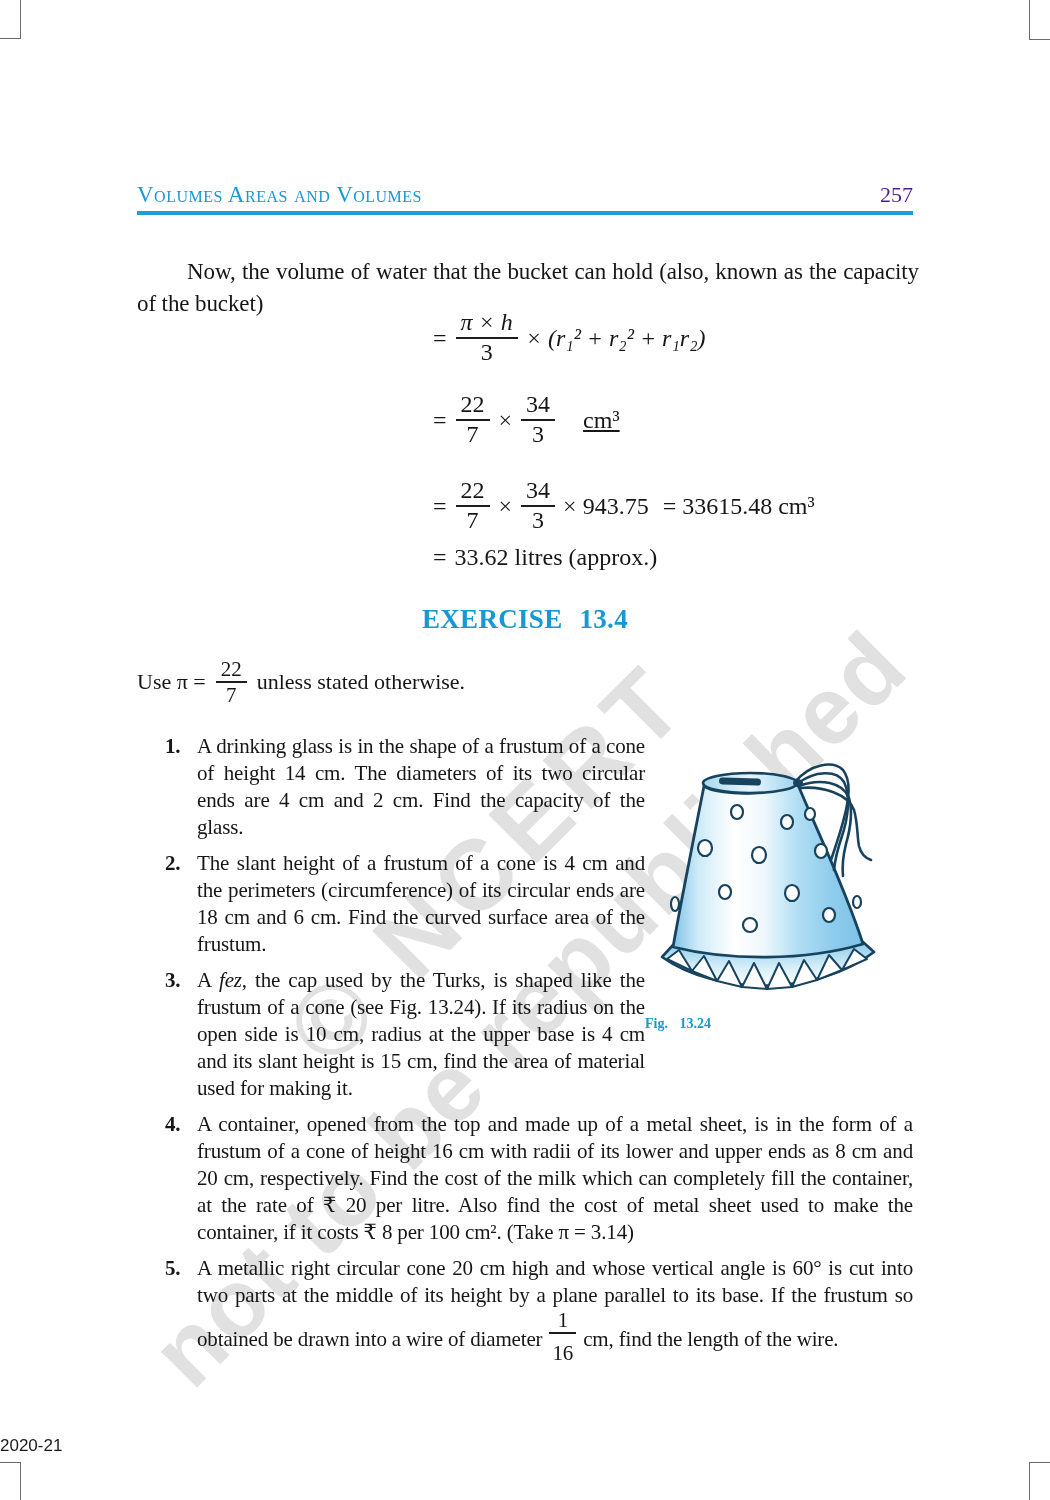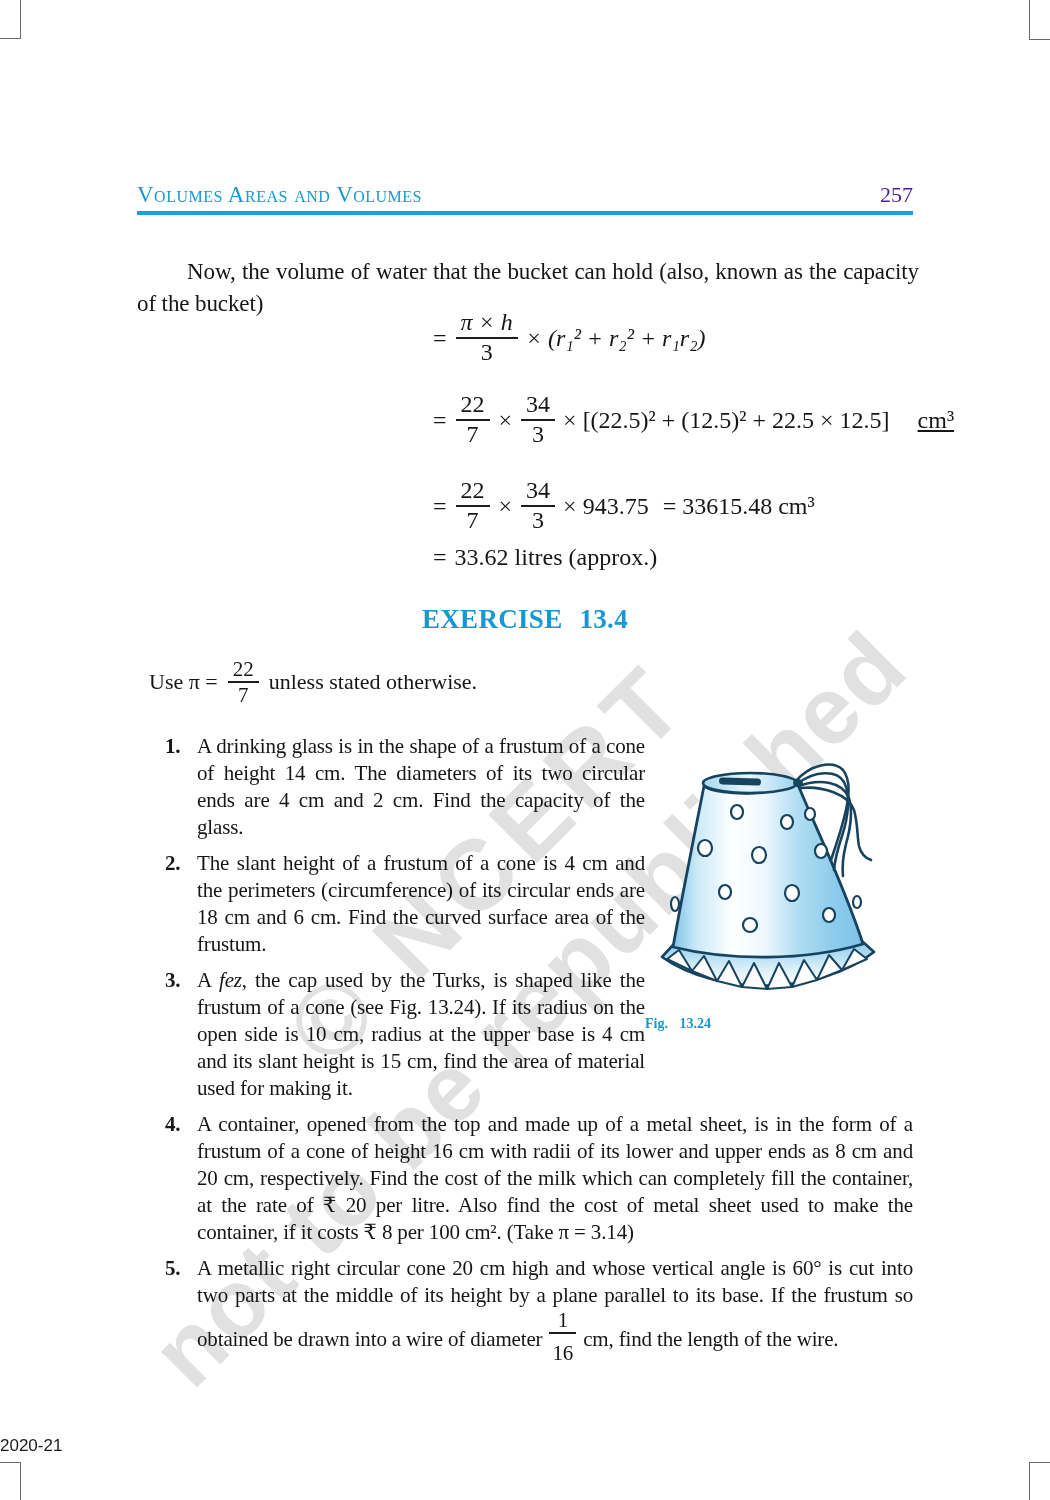--- a/index.html
+++ b/index.html
@@ -44,21 +44,20 @@
   .eq-tail{margin-left:8px;}
   .eq-unit{margin-left:28px;text-decoration:underline;}
   .eq-res{margin-left:14px;}
   .exercise{
     position:absolute;left:137px;top:604px;width:776px;text-align:center;
     color:#1598d4;font-weight:bold;font-size:27px;word-spacing:10px;letter-spacing:.3px;
   }
   .usepi{
     position:absolute;left:137px;top:657px;display:flex;align-items:center;
     font-size:22px;
-    margin-left:12px;
   }
   .usepi .frac{font-size:21px;margin:0 10px;}
   
   .problems{position:absolute;left:165px;top:733px;width:748px;font-size:21px;line-height:27px;}
   .qitem{position:relative;padding-left:32px;margin-bottom:9px;text-align:justify;letter-spacing:-0.15px;}
   .qitem.narrow{width:480px;box-sizing:border-box;}
   .qnum{position:absolute;left:0;top:0;font-weight:bold;}
   .qital{font-style:italic;}
   .inline-frac{display:inline-block;text-align:center;vertical-align:middle;
     line-height:1.1;font-size:21px;margin:0 7px;}
@@ -111,21 +110,20 @@
     <span>=</span>
     <span class="frac gap">
       <span class="num">22</span>
       <span class="den">7</span>
     </span>
     <span class="gap">×</span>
     <span class="frac gap">
       <span class="num">34</span>
       <span class="den">3</span>
     </span>
-    <span class="eq-tail">× [(22.5)² + (12.5)² + 22.5 × 12.5]</span>
     <span class="eq-unit">cm³</span>
   </div>
 
   <div class="eqrow" style="top:474px;">
     <span>=</span>
     <span class="frac gap">
       <span class="num">22</span>
       <span class="den">7</span>
     </span>
     <span class="gap">×</span>

